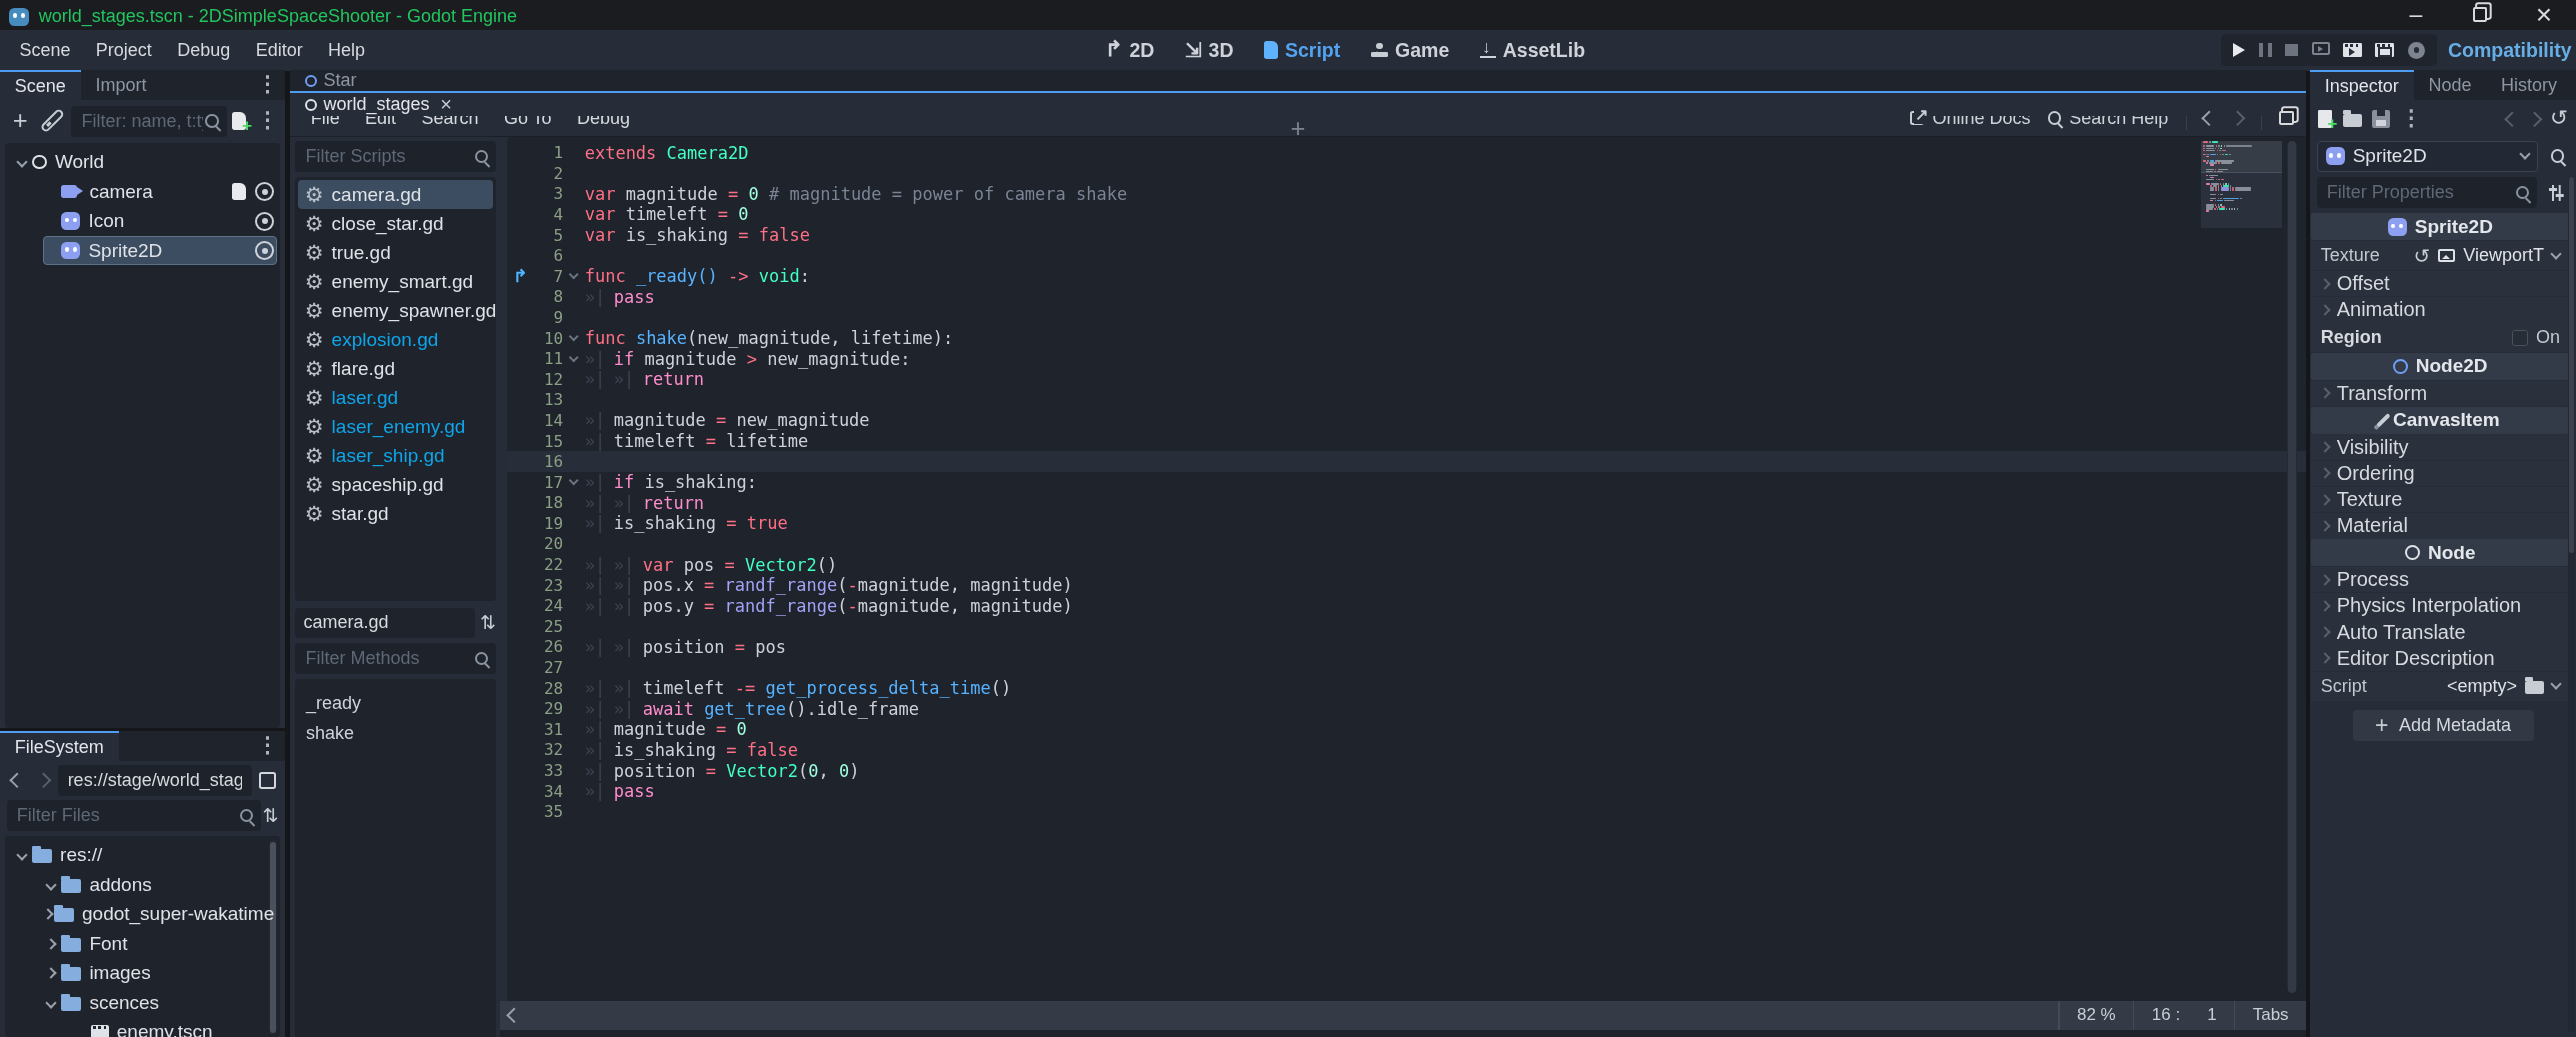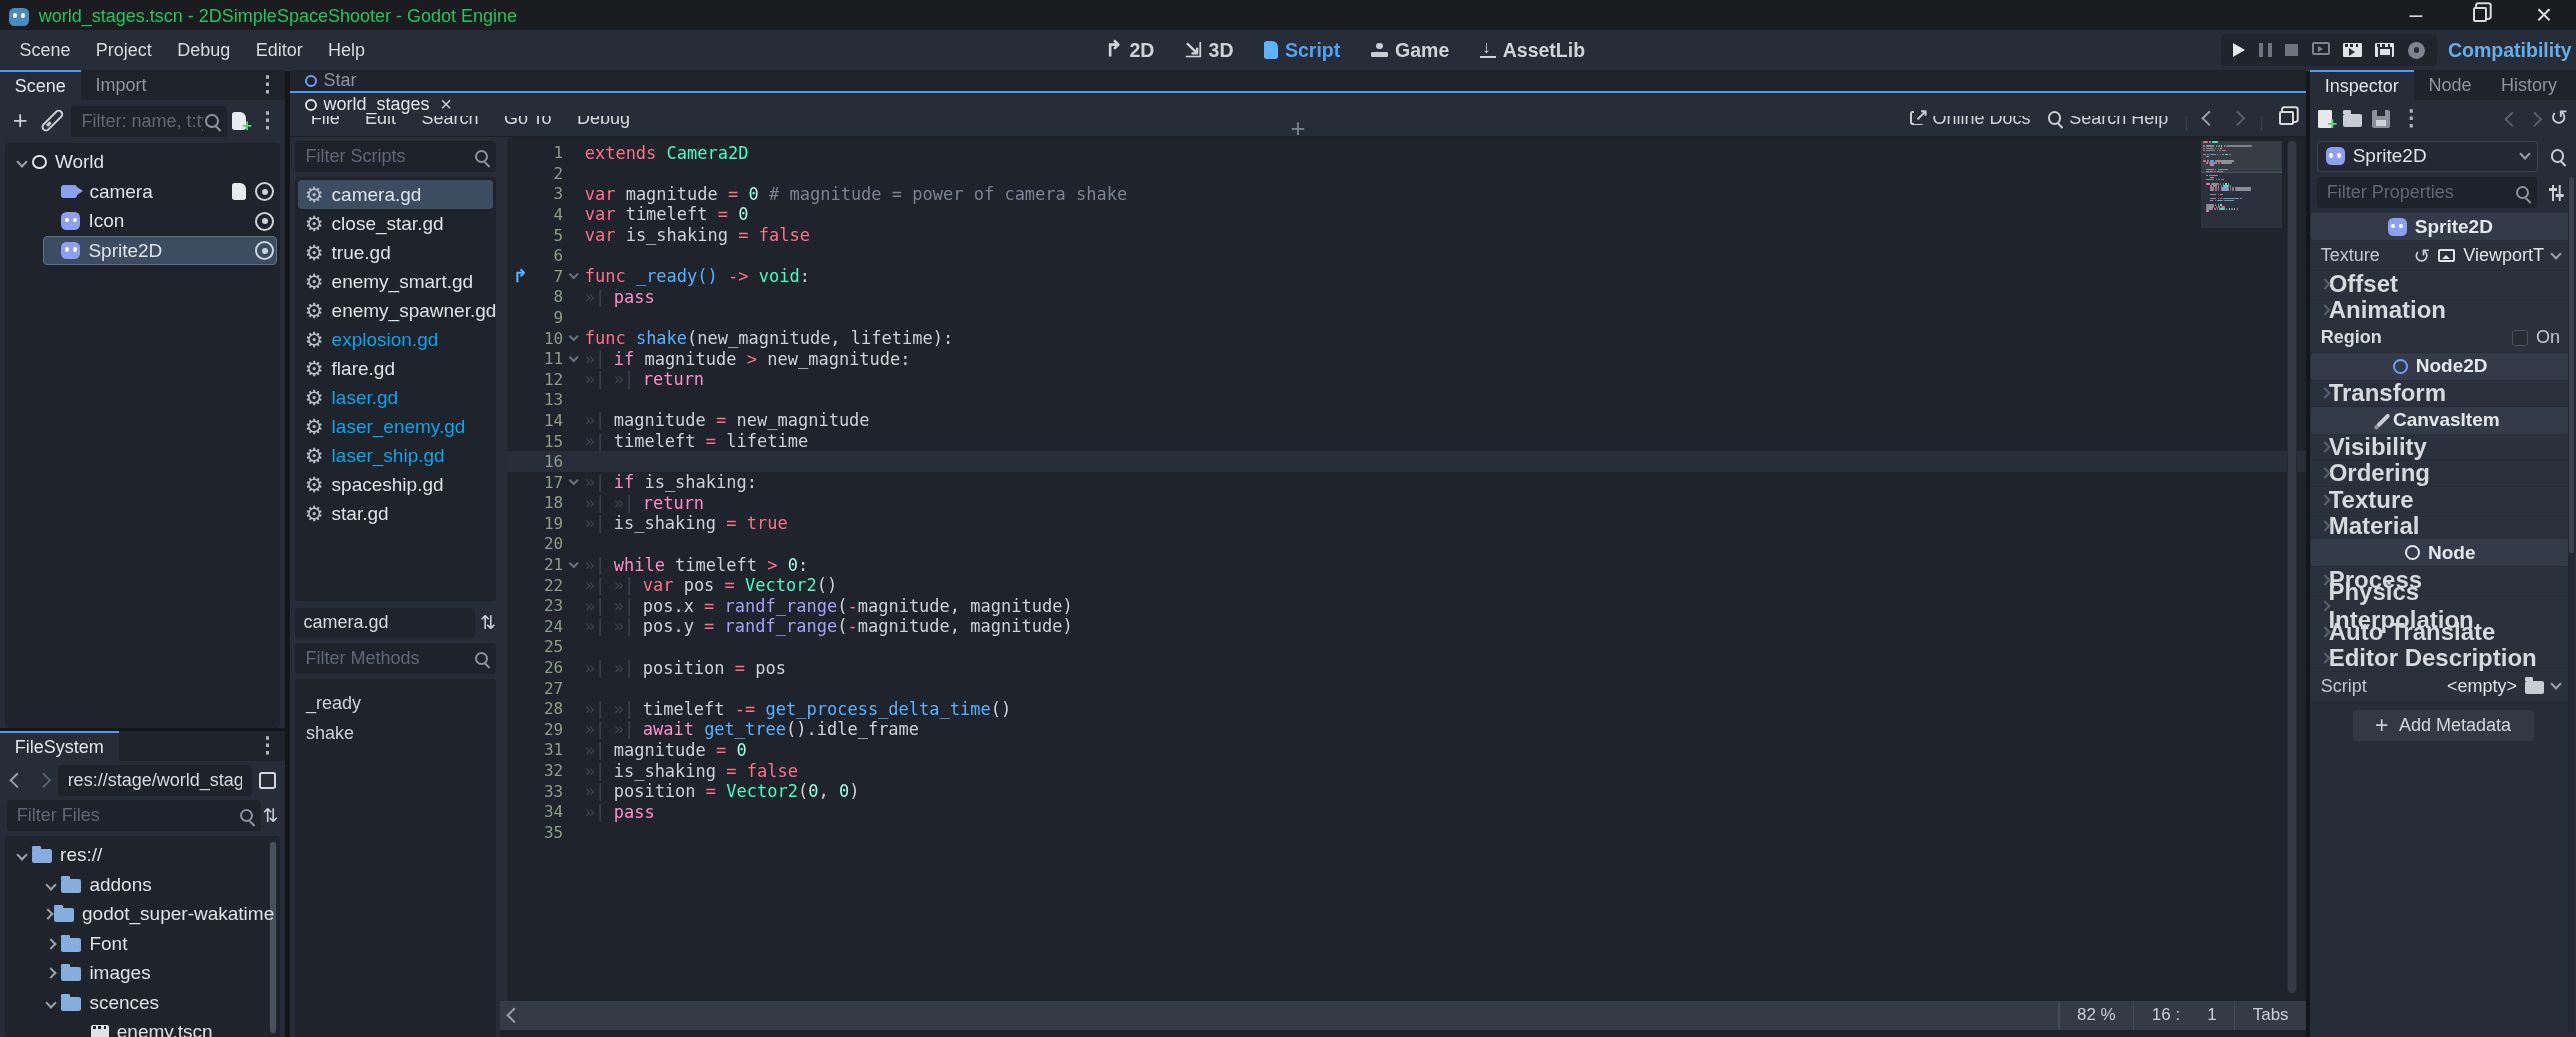--- a/index.html
+++ b/index.html
@@ -108,22 +108,22 @@
   #inspector{left:2310px;top:70px;width:266px;height:967px;background:#262c38;}
   #insp-toolbar{display:flex;align-items:center;gap:10.7px;padding:0 8px;height:38px;}
   #insp-toolbar .sp{flex:1;}
   #node-selector-row{display:flex;align-items:center;gap:6.7px;padding:2.7px 6.7px 0 6.7px;}
   #node-selector{flex:1;height:31px;background:#222834;border:0.7px solid #3b434f;border-radius:4px;
     display:flex;align-items:center;gap:8px;padding:0 8px;font-size:19px;color:#e0e3e8;}
   #insp-filter-row{display:flex;align-items:center;gap:6.7px;padding:5.4px 6.7px 0 6.7px;}
   #insp-rows{margin-top:5.4px;position:relative;}
   .insp-section{height:27px;margin:0.7px 6.7px 0.7px 1.3px;background:#343b48;border-radius:2.7px;
     display:flex;align-items:center;justify-content:center;gap:8px;font-size:19px;font-weight:bold;color:#e3e6ea;}
-  .insp-group{height:25.5px;margin:0.7px 6.7px 0.7px 1.3px;background:#2a303c;display:flex;align-items:center;
-    padding:0 9.4px;font-size:24px;font-weight:bold;color:#d6dade;}
+  .insp-group{height:25.5px;margin:0.7px 6.7px 0.7px 1.3px;background:#2a303c;display:flex;align-items:center;gap:8px;
+    padding:0 9.4px;font-size:20px;font-weight:normal;color:#d6dade;}
   .insp-prop{height:29px;margin:0.7px 6.7px 0.7px 1.3px;background:#2a303c;display:flex;align-items:center;gap:8px;
     padding:0 9.4px;font-size:18px;color:#c3c8cf;}
   .insp-prop .sp{flex:1;}
   .insp-btn-row{display:flex;justify-content:center;margin-top:9.4px;}
   #add-meta{width:181px;height:31px;background:#323945;border-radius:4px;display:flex;align-items:center;
     justify-content:center;gap:10.7px;font-size:18px;color:#d3d7dd;}
   #insp-scroll{position:absolute;right:1.3px;top:107px;bottom:5.4px;width:6.7px;background:#232832;border-radius:3.4px;}
   #insp-scroll .grab{position:absolute;left:0.7px;right:0.7px;top:0;height:376px;background:#3c434f;border-radius:3.4px;}
 
   
@@ -674,28 +674,20 @@
             <span class="code-text"><span class="tabmark">»|</span><span class="seg-txt">is_shaking </span><span class="seg-sym">=</span><span class="seg-txt"> </span><span class="seg-kw">true</span></span>
           </div>
           <div class="code-line">
             <span class="bp-col"></span>
             <span class="num-col">20</span>
             <span class="fold-col"></span>
             <span class="code-text"></span>
           </div>
           <div class="code-line">
             <span class="bp-col"></span>
-            <span class="num-col">21</span>
-            <span class="fold-col">
-              <span class="fold-chev"></span>
-            </span>
-            <span class="code-text"><span class="tabmark">»|</span><span class="seg-flow">while</span><span class="seg-txt"> timeleft </span><span class="seg-sym">&gt;</span><span class="seg-txt"> </span><span class="seg-num">0</span><span class="seg-txt">:</span></span>
-          </div>
-          <div class="code-line">
-            <span class="bp-col"></span>
             <span class="num-col">22</span>
             <span class="fold-col"></span>
             <span class="code-text"><span class="tabmark">»|</span><span class="tabmark">»|</span><span class="seg-kw">var</span><span class="seg-txt"> pos </span><span class="seg-sym">=</span><span class="seg-txt"> </span><span class="seg-type">Vector2</span><span class="seg-txt">()</span></span>
           </div>
           <div class="code-line">
             <span class="bp-col"></span>
             <span class="num-col">23</span>
             <span class="fold-col"></span>
             <span class="code-text"><span class="tabmark">»|</span><span class="tabmark">»|</span><span class="seg-txt">pos.x </span><span class="seg-sym">=</span><span class="seg-txt"> </span><span class="seg-gfn">randf_range</span><span class="seg-txt">(</span><span class="seg-sym">-</span><span class="seg-txt">magnitude, magnitude)</span></span>
           </div>

